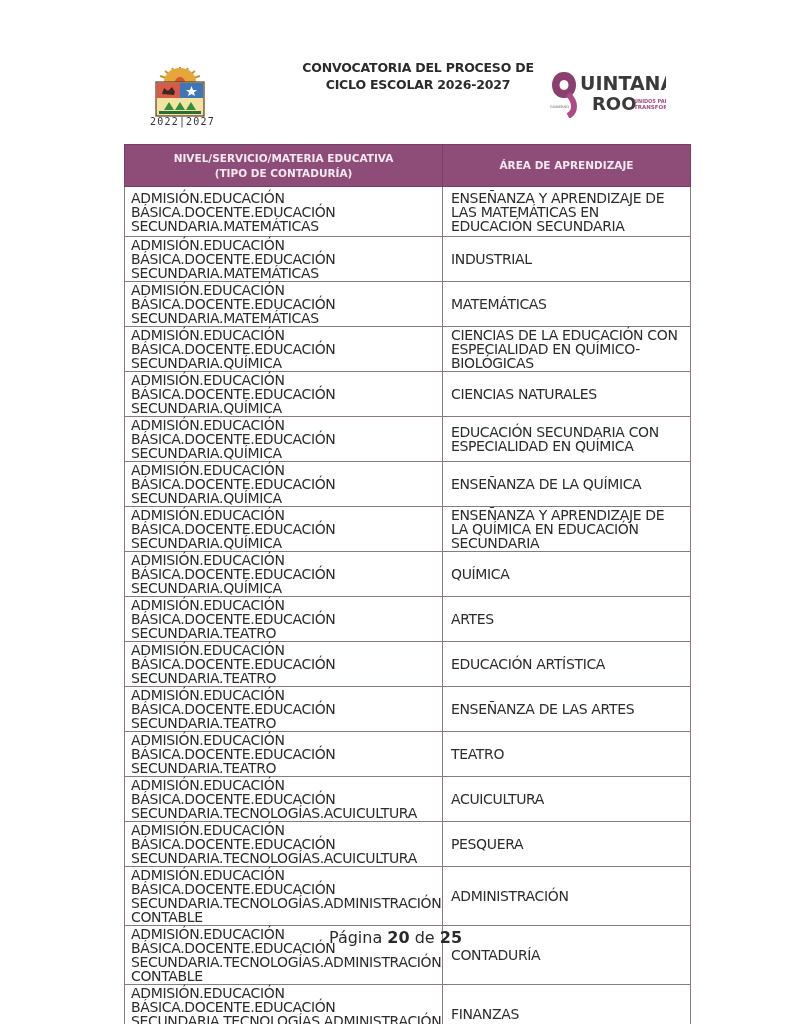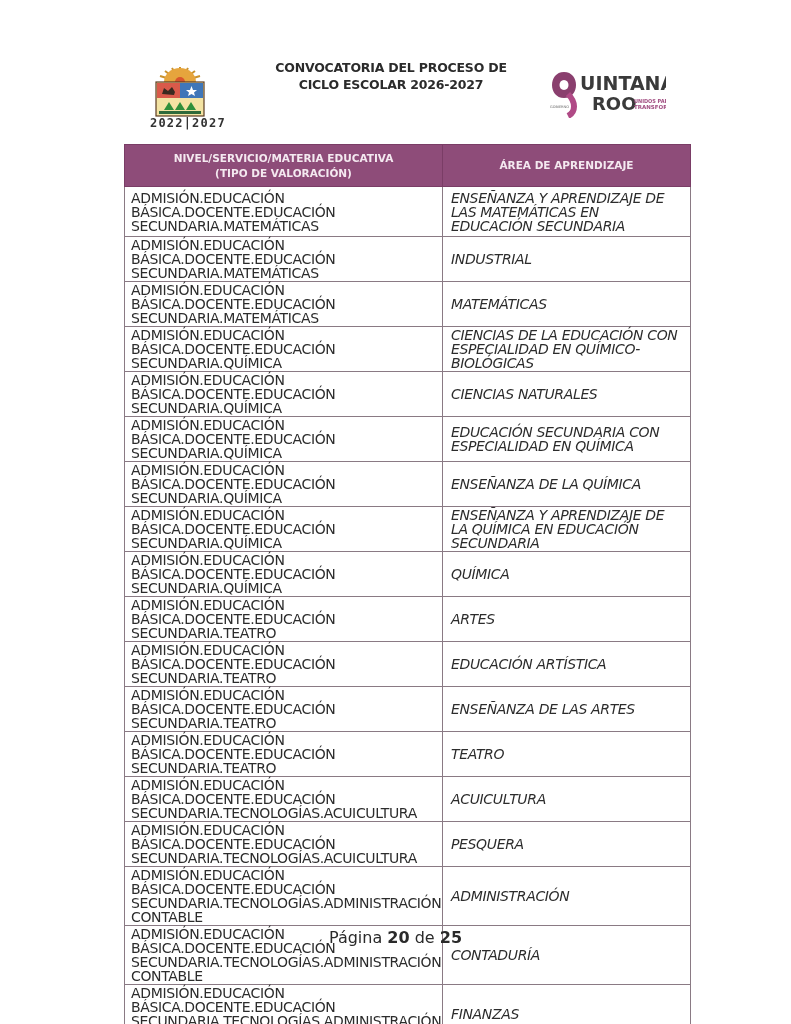--- a/index.html
+++ b/index.html
@@ -1,41 +1,41 @@
 <!DOCTYPE html>
 <html><head>
 <meta charset="utf-8">
 <style>
   html, body { margin: 0; padding: 0; background: #ffffff; }
   body { width: 791px; height: 1024px; position: relative; overflow: hidden;
          font-family: "DejaVu Sans", sans-serif; color: #2a2a2a; }
 
-  .header-title { position: absolute; left: 241px; top: 59px; width: 300px; text-align: center;
+  .header-title { position: absolute; left: 268px; top: 59px; width: 300px; text-align: center;
                   font-family: "DejaVu Sans", sans-serif; font-weight: bold; font-size: 12.5px;
                   line-height: 17px; color: #2b2b2b; letter-spacing: -0.2px; }
   .header-title div { white-space: nowrap; }
 
   .coat { position: absolute; left: 150px; top: 64px; width: 60px; height: 62px; }
   .coat-years { position: absolute; left: 150px; top: 116px; width: 62px; text-align: right;
-                font-family: "DejaVu Sans Mono", monospace; font-size: 12px; font-weight: bold;
+                font-family: "DejaVu Sans Mono", monospace; font-size: 10px; font-weight: normal;
                 letter-spacing: 1.2px; color: #333; }
 
   .qroo { position: absolute; left: 546px; top: 68px; width: 120px; height: 50px; }
 
   table.main { position: absolute; left: 124px; top: 144px; width: 566px;
                border-collapse: collapse; table-layout: fixed; }
   table.main col.c1 { width: 318px; }
   table.main col.c2 { width: 248px; }
   table.main th { background: #8e4c79; color: #f4e9f0; font-weight: bold;
                   font-size: 10.5px; line-height: 15px; padding: 4px 6px; height: 33px;
                   border: 1px solid #7a3d66; text-align: center; }
   table.main td { border: 1px solid #8a7a84; font-size: 14px; line-height: 14px;
                   color: #2c2c2c; padding: 1px 6px 1px 6px; vertical-align: middle;
                   font-family: "DejaVu Sans", sans-serif; letter-spacing: -0.35px; }
-  table.main td.c2 { padding-left: 8px; font-style: italic; }
+  table.main td.c2 { padding-left: 8px; }
   tr.r2 td { height: 36px; }
   tr.r3 td { height: 44px; }
   tr.r1 td { height: 47px; }
 
   .footer { position: absolute; left: 0; width: 791px; top: 928px; text-align: center;
             font-size: 16px; color: #2a2a2a; font-family: "DejaVu Sans", sans-serif; }
   .footer b { font-weight: bold; }
 </style>
 </head>
 <body>
@@ -83,21 +83,21 @@
 
 <table class="main">
   <colgroup>
       <col class="c1">
       <col class="c2">
     </colgroup>
   <thead>
     <tr>
       <th>
         <div>NIVEL/SERVICIO/MATERIA EDUCATIVA</div>
-        <div>(TIPO DE VALORACIÓN)</div>
+        <div>(TIPO DE CONTADURÍA)</div>
       </th>
       <th>ÁREA DE APRENDIZAJE</th>
     </tr>
   </thead>
   <tbody>
     <tr class="r1">
         <td>ADMISIÓN.EDUCACIÓN BÁSICA.DOCENTE.EDUCACIÓN SECUNDARIA.MATEMÁTICAS</td>
         <td class="c2">ENSEÑANZA Y APRENDIZAJE DE LAS MATEMÁTICAS EN EDUCACIÓN SECUNDARIA</td>
       </tr>
     <tr class="r2">

